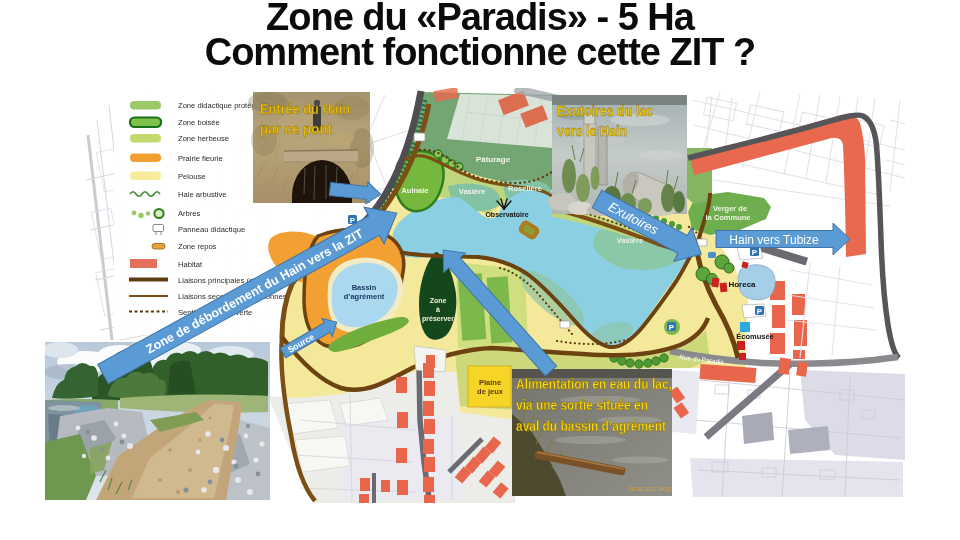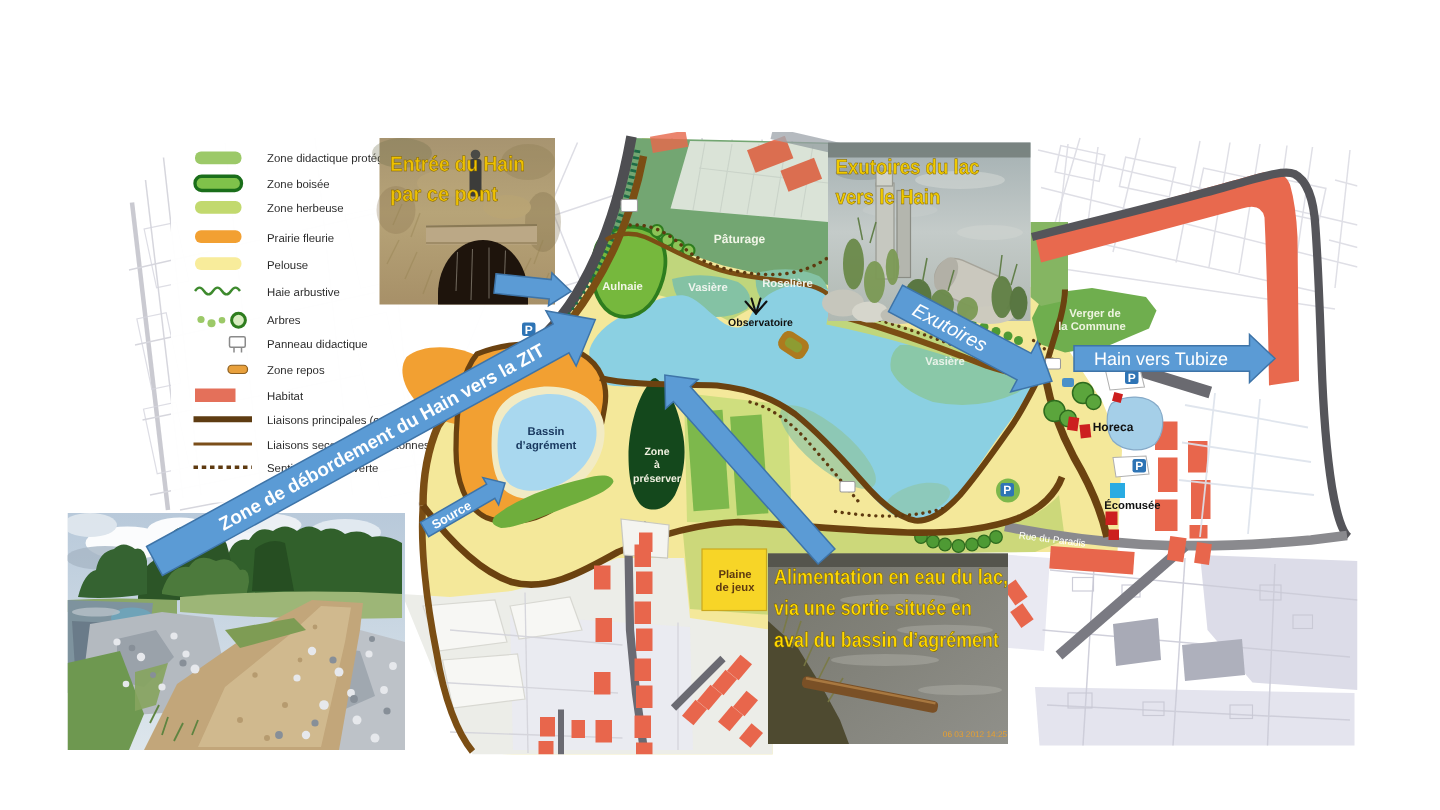--- a/index.html
+++ b/index.html
@@ -7,20 +7,21 @@
          font-family:"Liberation Sans",sans-serif;}
   #map{position:absolute;left:0;top:0;}
   .title{position:absolute;top:0px;left:0;width:960px;text-align:center;
          font-weight:bold;font-size:38px;line-height:35px;color:#0b0b0b;z-index:5;
          letter-spacing:-1px;}
 </style>
 </head>
 <body>
 <div id="slide">
 
+<div class="title">Zone du «Paradis» - 5 Ha<br>Comment fonctionne cette ZIT&nbsp;?</div>
 <svg id="map" width="960" height="540" viewBox="0 0 960 540">
 
 <rect x="0" y="0" width="960" height="540" fill="#ffffff"></rect>
 
 <g stroke="#c9c9d2" stroke-width="1" opacity="0.75">
   <line x1="88" y1="135" x2="112" y2="340" stroke-width="3" stroke="#b9b9c2"></line>
   <line x1="97" y1="120" x2="122" y2="332"></line>
   <line x1="109" y1="105" x2="134" y2="330"></line>
   <line x1="86" y1="180" x2="260" y2="140"></line>
   <line x1="90" y1="230" x2="250" y2="195"></line>

